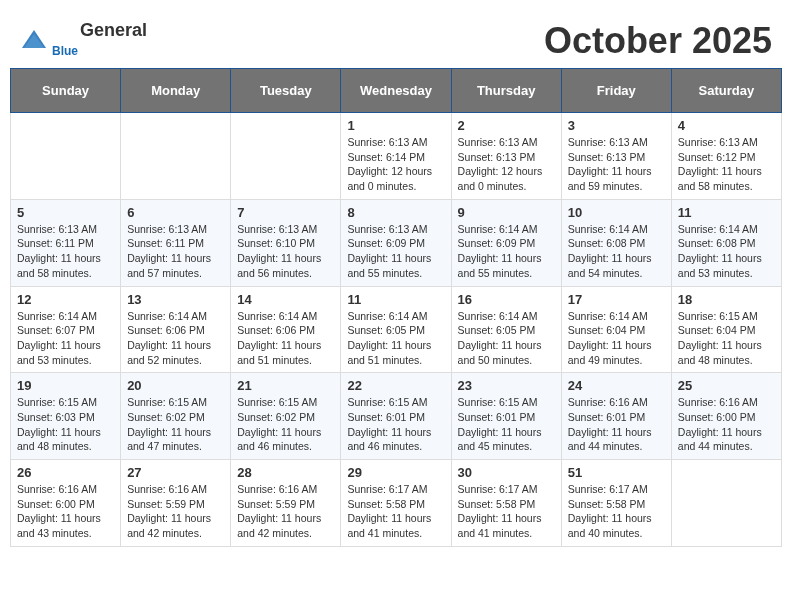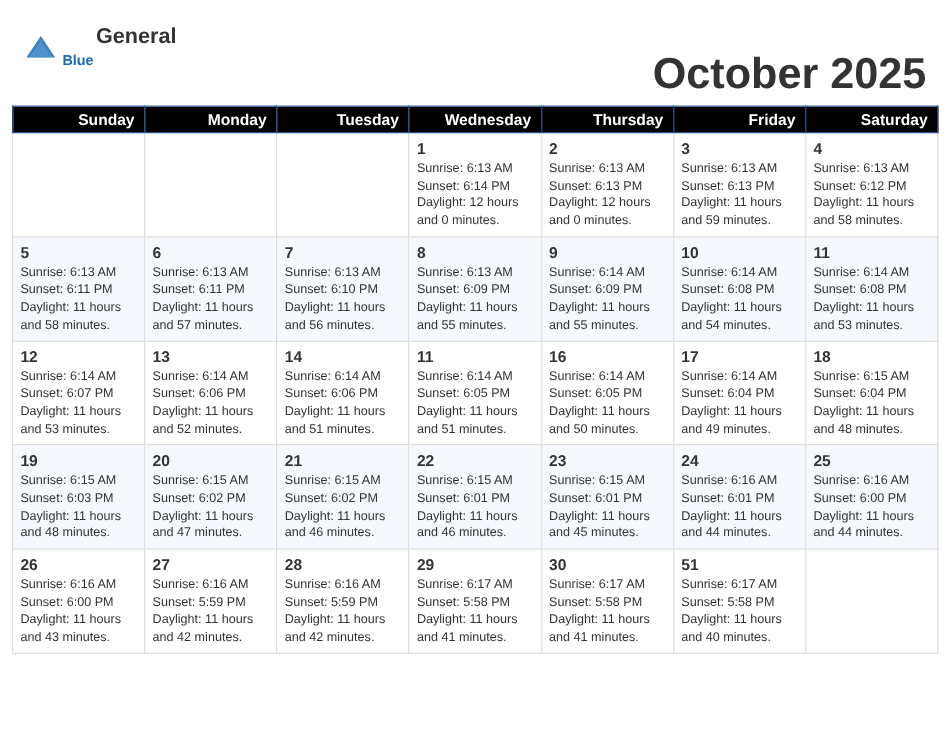--- a/index.html
+++ b/index.html
@@ -20,43 +20,42 @@
       display: flex;
       align-items: center;
       gap: 4px;
     }
     .logo-icon {
       width: 28px;
       height: 24px;
     }
     .title-area {
       text-align: left;
-      margin-top: 20px;
     }
     .month-title {
       font-size: 36px;
       font-weight: bold;
       color: #333;
     }
     .location-title {
       font-size: 16px;
       color: #555;
     }
     .calendar {
       width: 100%;
       border-collapse: collapse;
       border: 1px solid #ccc;
     }
     .calendar th {
-      background-color: #000000;
+      background-color: #737373;
       color: #fff;
       font-size: 13px;
       font-weight: bold;
-      text-align: right;
-      padding: 3px 8px;
+      text-align: center;
+      padding: 14px 8px;
       border: 1px solid #1e5490;
     }
     .calendar td {
       width: calc(100% / 7);
       vertical-align: top;
       padding: 5px 6px;
       border: 1px solid #ddd;
       font-size: 11px;
       color: #333;
       background: #fff;

